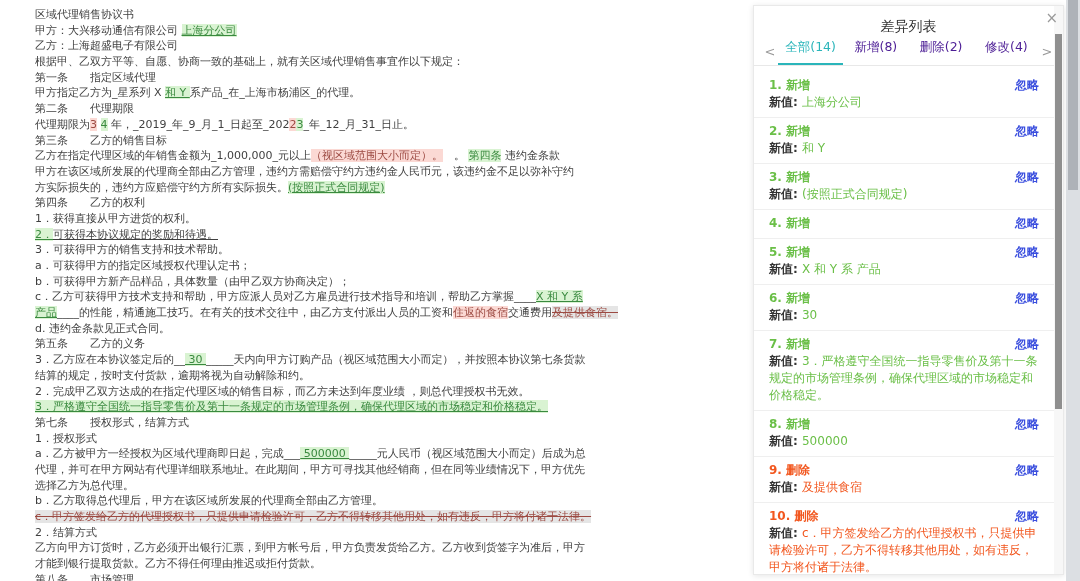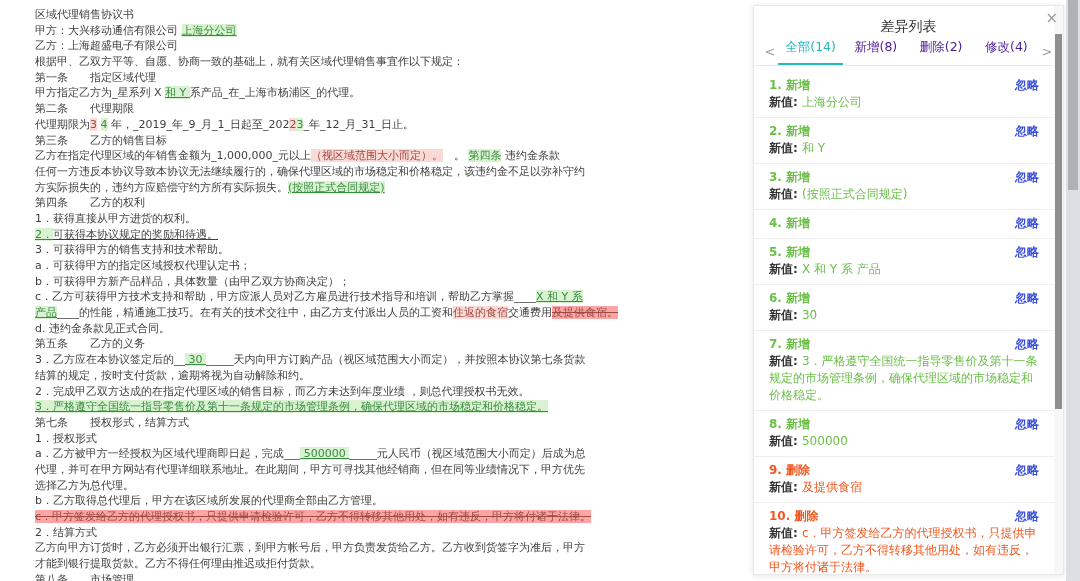--- a/index.html
+++ b/index.html
@@ -8,21 +8,21 @@
   .stage { position:relative; width:1080px; height:581px; background:#ffffff; overflow:hidden; }
 
   
   .doc { position:absolute; left:35px; top:7px; width:700px;
          font-size:11px; line-height:15.7px; color:#3f3f3f; }
   .doc-line { white-space:pre; height:15.7px; }
   .seg { }
   .seg.add { background:#d9f3d2; color:#3a8a3f; text-decoration:underline; }
   .seg.new { background:#d9f3d2; color:#3a8a3f; }
   .seg.old { background:#fbd9d4; color:#9c4a42; }
-  .seg.del { background:#fca5a5; color:#9c4a42; text-decoration:line-through; }
+  .seg.del { background:#e5e5e5; color:#9c4a42; text-decoration:line-through; }
   .seg.u   { text-decoration:underline; }
 
   
   .panel { position:absolute; left:753px; top:5px; width:311px; height:570px;
            background:#ffffff; border:1px solid #e9e9e9; box-shadow:0 1px 6px rgba(0,0,0,.10);
            overflow:hidden; }
   .panel-title { text-align:center; font-size:14px; color:#333; padding-top:12px; height:32px; }
   .panel-close { position:absolute; top:6px; right:8px; font-size:15px; color:#9a9a9a;
                  cursor:pointer; line-height:15px; }
   .tabs { display:flex; align-items:flex-end; border-bottom:1px solid #e8e8e8;
@@ -63,21 +63,21 @@
       <div class="doc-line"><span class="seg">区域代理销售协议书</span></div>
       <div class="doc-line"><span class="seg">甲方：大兴移动通信有限公司 </span><span class="seg add">上海分公司</span></div>
       <div class="doc-line"><span class="seg">乙方：上海超盛电子有限公司</span></div>
       <div class="doc-line"><span class="seg">根据甲、乙双方平等、自愿、协商一致的基础上，就有关区域代理销售事宜作以下规定：</span></div>
       <div class="doc-line"><span class="seg">第一条　　指定区域代理</span></div>
       <div class="doc-line"><span class="seg">甲方指定乙方为_星系列 X </span><span class="seg add">和 Y </span><span class="seg">系产品_在_上海市杨浦区_的代理。</span></div>
       <div class="doc-line"><span class="seg">第二条　　代理期限</span></div>
       <div class="doc-line"><span class="seg">代理期限为</span><span class="seg old">3</span><span class="seg"> </span><span class="seg new">4</span><span class="seg"> 年，_2019_年_9_月_1_日起至_202</span><span class="seg old">2</span><span class="seg new">3</span><span class="seg">_年_12_月_31_日止。</span></div>
       <div class="doc-line"><span class="seg">第三条　　乙方的销售目标</span></div>
       <div class="doc-line"><span class="seg">乙方在指定代理区域的年销售金额为_1,000,000_元以上</span><span class="seg old">（视区域范围大小而定）。</span><span class="seg">　。 </span><span class="seg new">第四条</span><span class="seg"> 违约金条款</span></div>
-      <div class="doc-line"><span class="seg">任何一方违反本协议导致本协议无法继续履行的，确保代理区域的市场稳定和价格稳定，该违约金不足以弥补守约</span></div>
+      <div class="doc-line"><span class="seg">甲方在该区域所发展的代理商全部由乙方管理，违约方需赔偿守约方违约金人民币元，该违约金不足以弥补守约</span></div>
       <div class="doc-line"><span class="seg">方实际损失的，违约方应赔偿守约方所有实际损失。</span><span class="seg add">(按照正式合同规定)</span></div>
       <div class="doc-line"><span class="seg">第四条　　乙方的权利</span></div>
       <div class="doc-line"><span class="seg">1．获得直接从甲方进货的权利。</span></div>
       <div class="doc-line"><span class="seg add">2．</span><span class="seg u">可获得本协议规定的奖励和待遇。</span></div>
       <div class="doc-line"><span class="seg">3．可获得甲方的销售支持和技术帮助。</span></div>
       <div class="doc-line"><span class="seg">a．可获得甲方的指定区域授权代理认定书；</span></div>
       <div class="doc-line"><span class="seg">b．可获得甲方新产品样品，具体数量（由甲乙双方协商决定）；</span></div>
       <div class="doc-line"><span class="seg">c．乙方可获得甲方技术支持和帮助，甲方应派人员对乙方雇员进行技术指导和培训，帮助乙方掌握____</span><span class="seg add">X 和 Y 系</span></div>
       <div class="doc-line"><span class="seg add">产品</span><span class="seg">____的性能，精通施工技巧。在有关的技术交往中，由乙方支付派出人员的工资和</span><span class="seg old">住返的食宿</span><span class="seg">交通费用</span><span class="seg del">及提供食宿。</span></div>
       <div class="doc-line"><span class="seg">d. 违约金条款见正式合同。</span></div>

